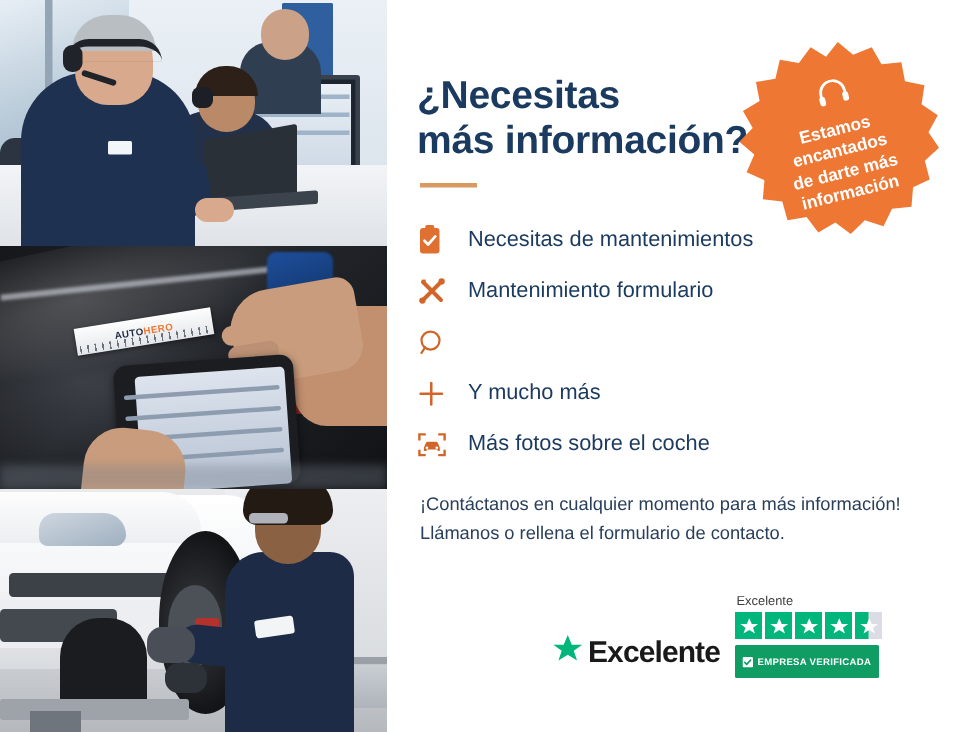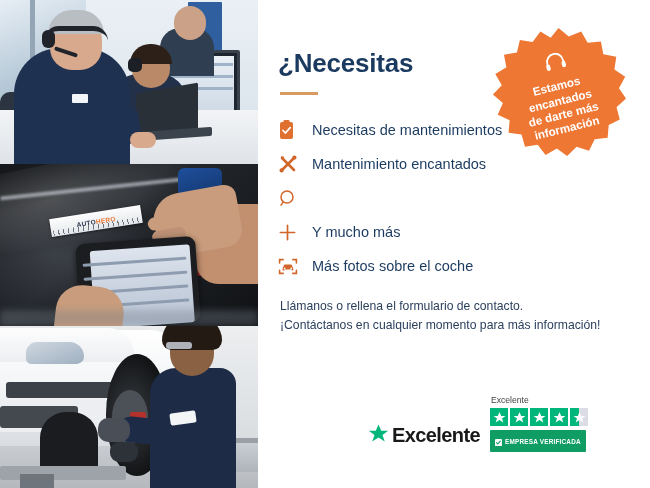--- a/index.html
+++ b/index.html
@@ -253,20 +253,21 @@
         <div class="glove"></div>
         <div class="glove2"></div>
       </div>
     </div>
   </div>
 
   <div class="content">
 
     <h1 class="headline">
       <span>¿Necesitas</span><br>
+      <span>más información?</span>
     </h1>
     <div class="rule"></div>
 
     <ul class="features">
 
       <li class="feat">
         <span class="ico">
           <svg width="17" height="20" viewBox="0 0 17 20">
             <rect x="2" y="2" width="13" height="17" rx="2" fill="#e0702f"></rect>
             <rect x="5.5" y="0" width="6" height="3.4" rx="1.2" fill="#e0702f"></rect>
@@ -281,21 +282,21 @@
           <svg width="20" height="20" viewBox="0 0 20 20">
             <g stroke="#d2662a" stroke-width="2.6" stroke-linecap="round">
               <line x1="4" y1="4" x2="16" y2="16"></line>
               <line x1="16" y1="4" x2="4" y2="16"></line>
             </g>
             <path d="M3.2 2.4 l2.6 0 l0 2.6 l-2.6 0 z" fill="#d2662a"></path>
             <circle cx="16.4" cy="3.6" r="2.1" fill="#d2662a"></circle>
             <circle cx="3.6" cy="16.4" r="2.1" fill="#d2662a"></circle>
           </svg>
         </span>
-        <span class="txt">Mantenimiento encantados</span>
+        <span class="txt">Mantenimiento formulario</span>
       </li>
 
       <li class="feat">
         <span class="ico">
           <svg width="19" height="19" viewBox="0 0 19 19">
             <circle cx="9" cy="8" r="6" fill="none" stroke="#d2662a" stroke-width="1.5"></circle>
             <line x1="5.4" y1="12.6" x2="3" y2="16.2" stroke="#d2662a" stroke-width="1.5" stroke-linecap="round"></line>
           </svg>
         </span>
       </li>
@@ -324,22 +325,22 @@
             <path d="M4.6 11.4 l1.3 -3.1 a1.3 1.3 0 0 1 1.2 -0.8 h5.6 a1.3 1.3 0 0 1 1.2 0.8 l1.3 3.1 v2.2 h-1.4 v-1 h-7.4 v1 h-1.8 z" fill="#d2662a"></path>
             <circle cx="6.6" cy="11.5" r=".9" fill="#ffffff"></circle>
             <circle cx="13.2" cy="11.5" r=".9" fill="#ffffff"></circle>
           </svg>
         </span>
         <span class="txt">Más fotos sobre el coche</span>
       </li>
     </ul>
 
     <div class="contact">
+      <div>¡Contáctanos en cualquier momento para más información!</div>
       <div>Llámanos o rellena el formulario de contacto.</div>
-      <div>¡Contáctanos en cualquier momento para más información!</div>
     </div>
 
     <div class="tp">
       <div class="tp-logo">
         <span>
           <svg width="21" height="21" viewBox="0 0 24 24">
             <polygon points="12,1.6 15.1,8.9 23,8.9 16.6,13.6 19.1,21 12,16.5 4.9,21 7.4,13.6 1,8.9 8.9,8.9" fill="#00b67a"></polygon>
           </svg>
         </span>
         <span class="word">Excelente</span>

